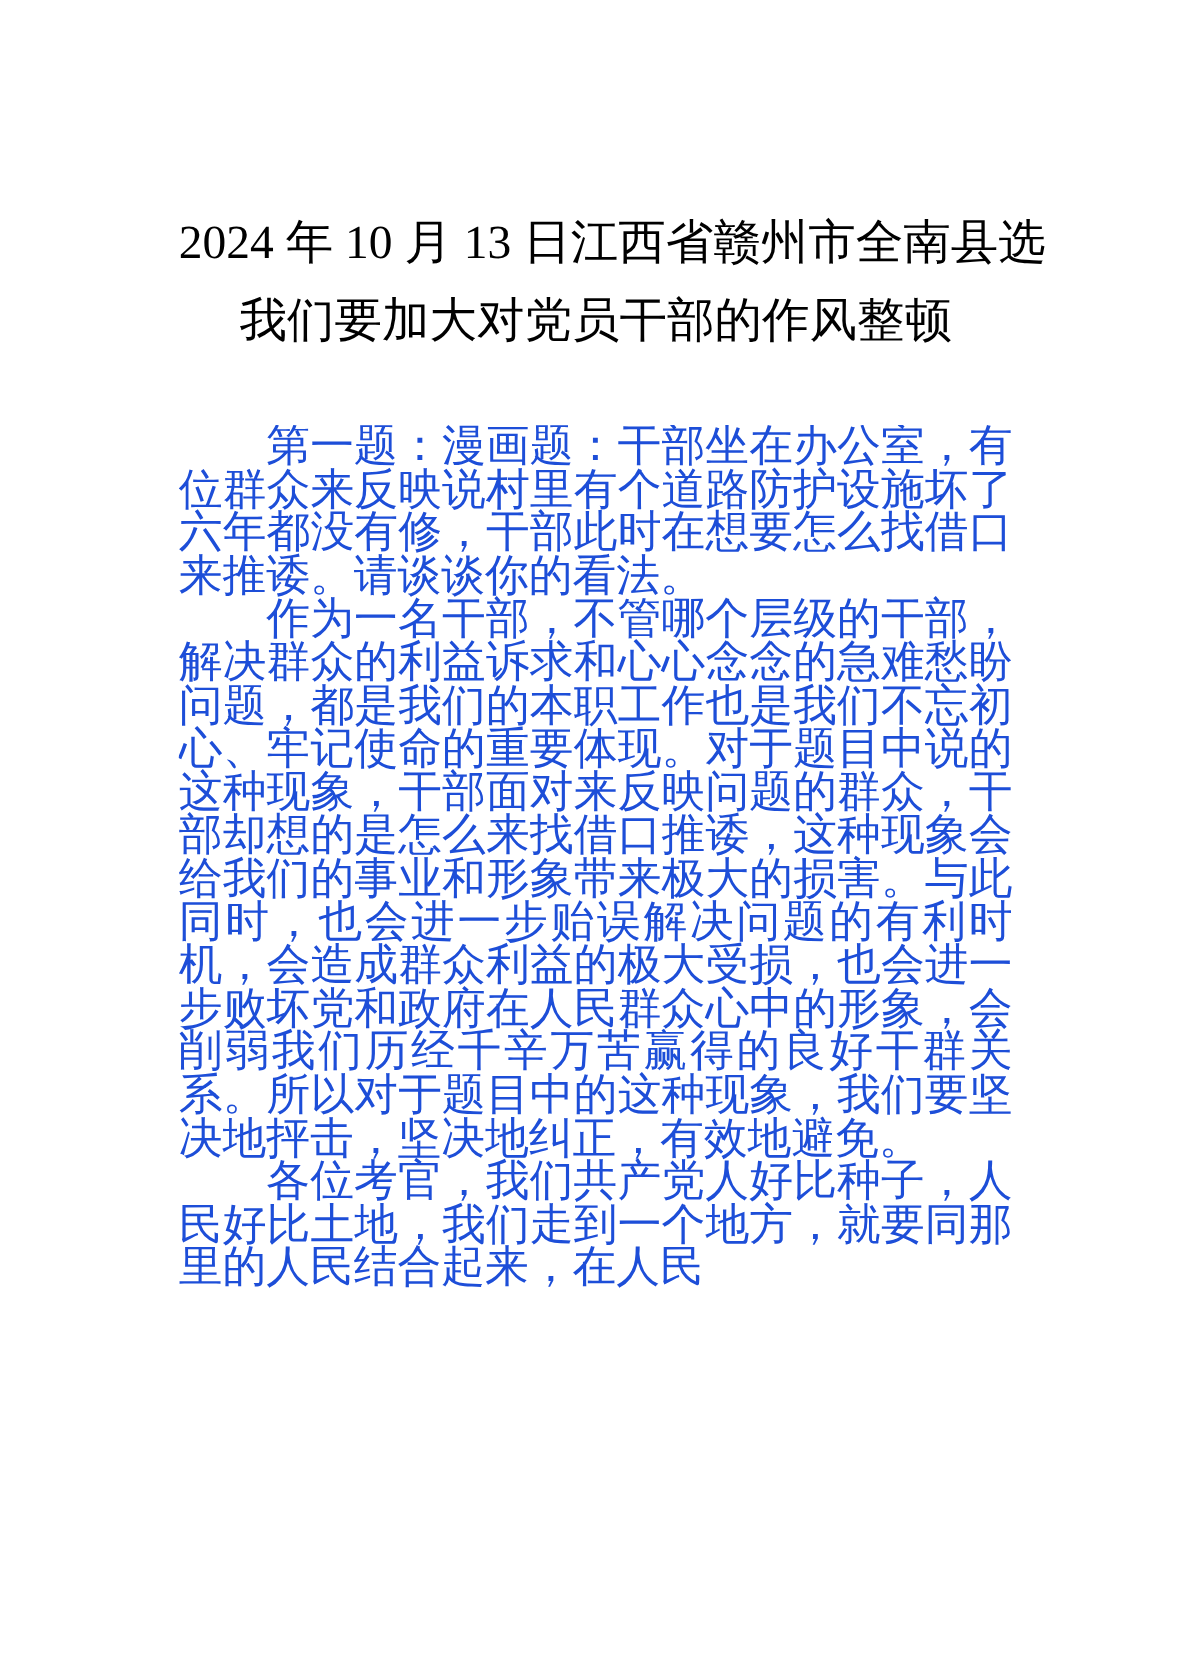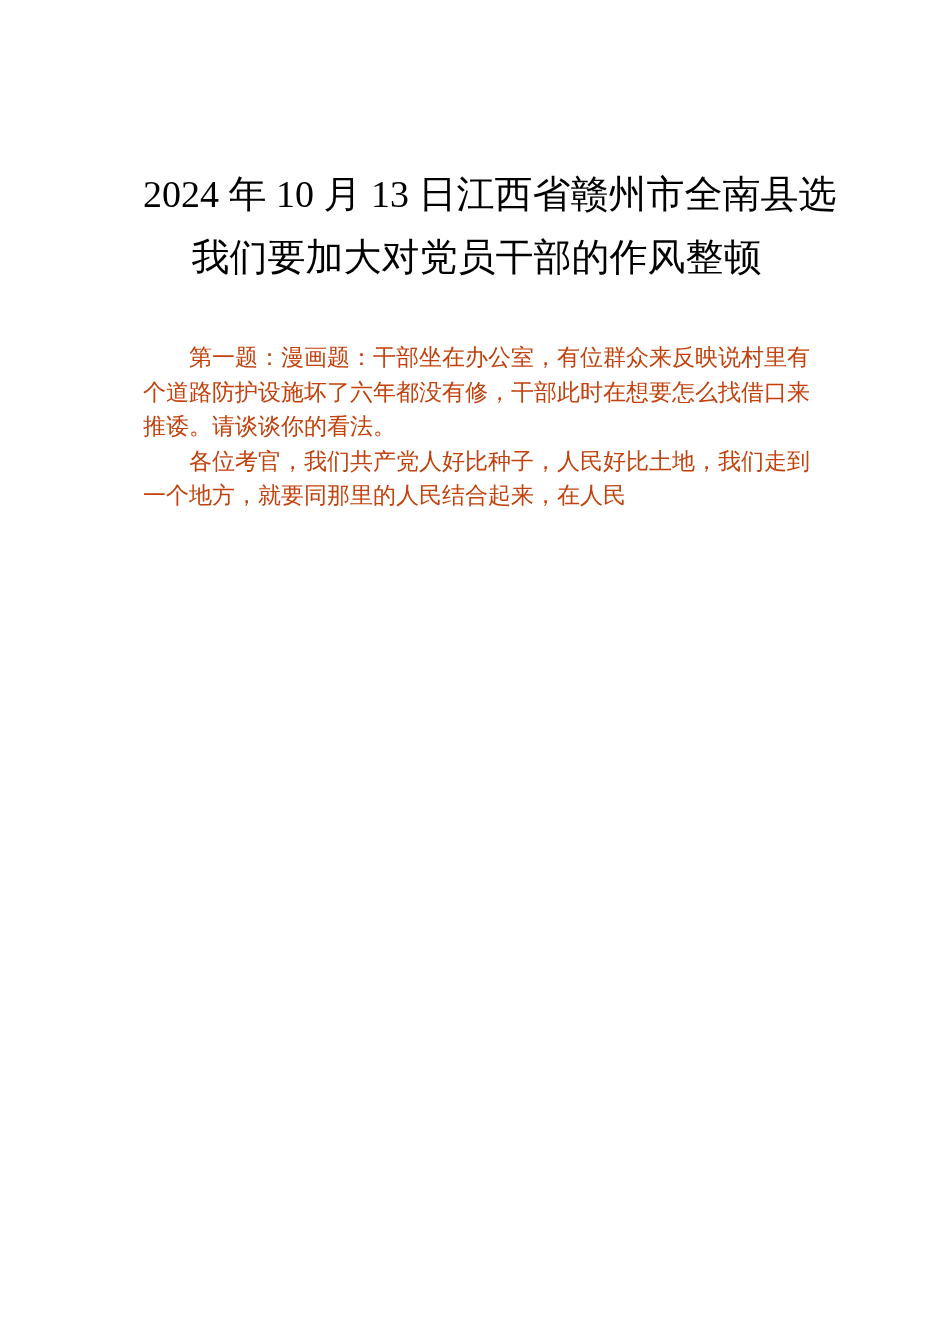--- a/index.html
+++ b/index.html
@@ -28,39 +28,40 @@
   }
   .doc-title .title-line {
     display: block;
     white-space: nowrap;
   }
   .doc-body {
     margin-top: 51px;
     height: 866px;
     overflow: hidden;
     font-family: "Liberation Sans", "DejaVu Sans", sans-serif;
-    font-size: 23px;
+    font-size: 35px;
     line-height: 34.6px;
     text-align: justify;
-    color: #c2410c;
+    color: #1d4ed8;
   }
   .doc-body p {
     margin: 0;
     padding: 0;
     text-indent: 2em;
   }
 </style>
 </head>
 <body>
 
 <div class="page">
 
   <h1 class="doc-title">
     <span class="title-line">2024 年 10 月 13 日江西省赣州市全南县选</span>
     <span class="title-line">我们要加大对党员干部的作风整顿</span>
   </h1>
 
   <div class="doc-body">
     <p>第一题：漫画题：干部坐在办公室，有位群众来反映说村里有个道路防护设施坏了六年都没有修，干部此时在想要怎么找借口来推诿。请谈谈你的看法。</p>
+    <p>作为一名干部，不管哪个层级的干部，解决群众的利益诉求和心心念念的急难愁盼问题，都是我们的本职工作也是我们不忘初心、牢记使命的重要体现。对于题目中说的这种现象，干部面对来反映问题的群众，干部却想的是怎么来找借口推诿，这种现象会给我们的事业和形象带来极大的损害。与此同时，也会进一步贻误解决问题的有利时机，会造成群众利益的极大受损，也会进一步败坏党和政府在人民群众心中的形象，会削弱我们历经千辛万苦赢得的良好干群关系。所以对于题目中的这种现象，我们要坚决地抨击，坚决地纠正，有效地避免。</p>
     <p>各位考官，我们共产党人好比种子，人民好比土地，我们走到一个地方，就要同那里的人民结合起来，在人民</p>
   </div>
 
 </div>
 
 </body></html>

